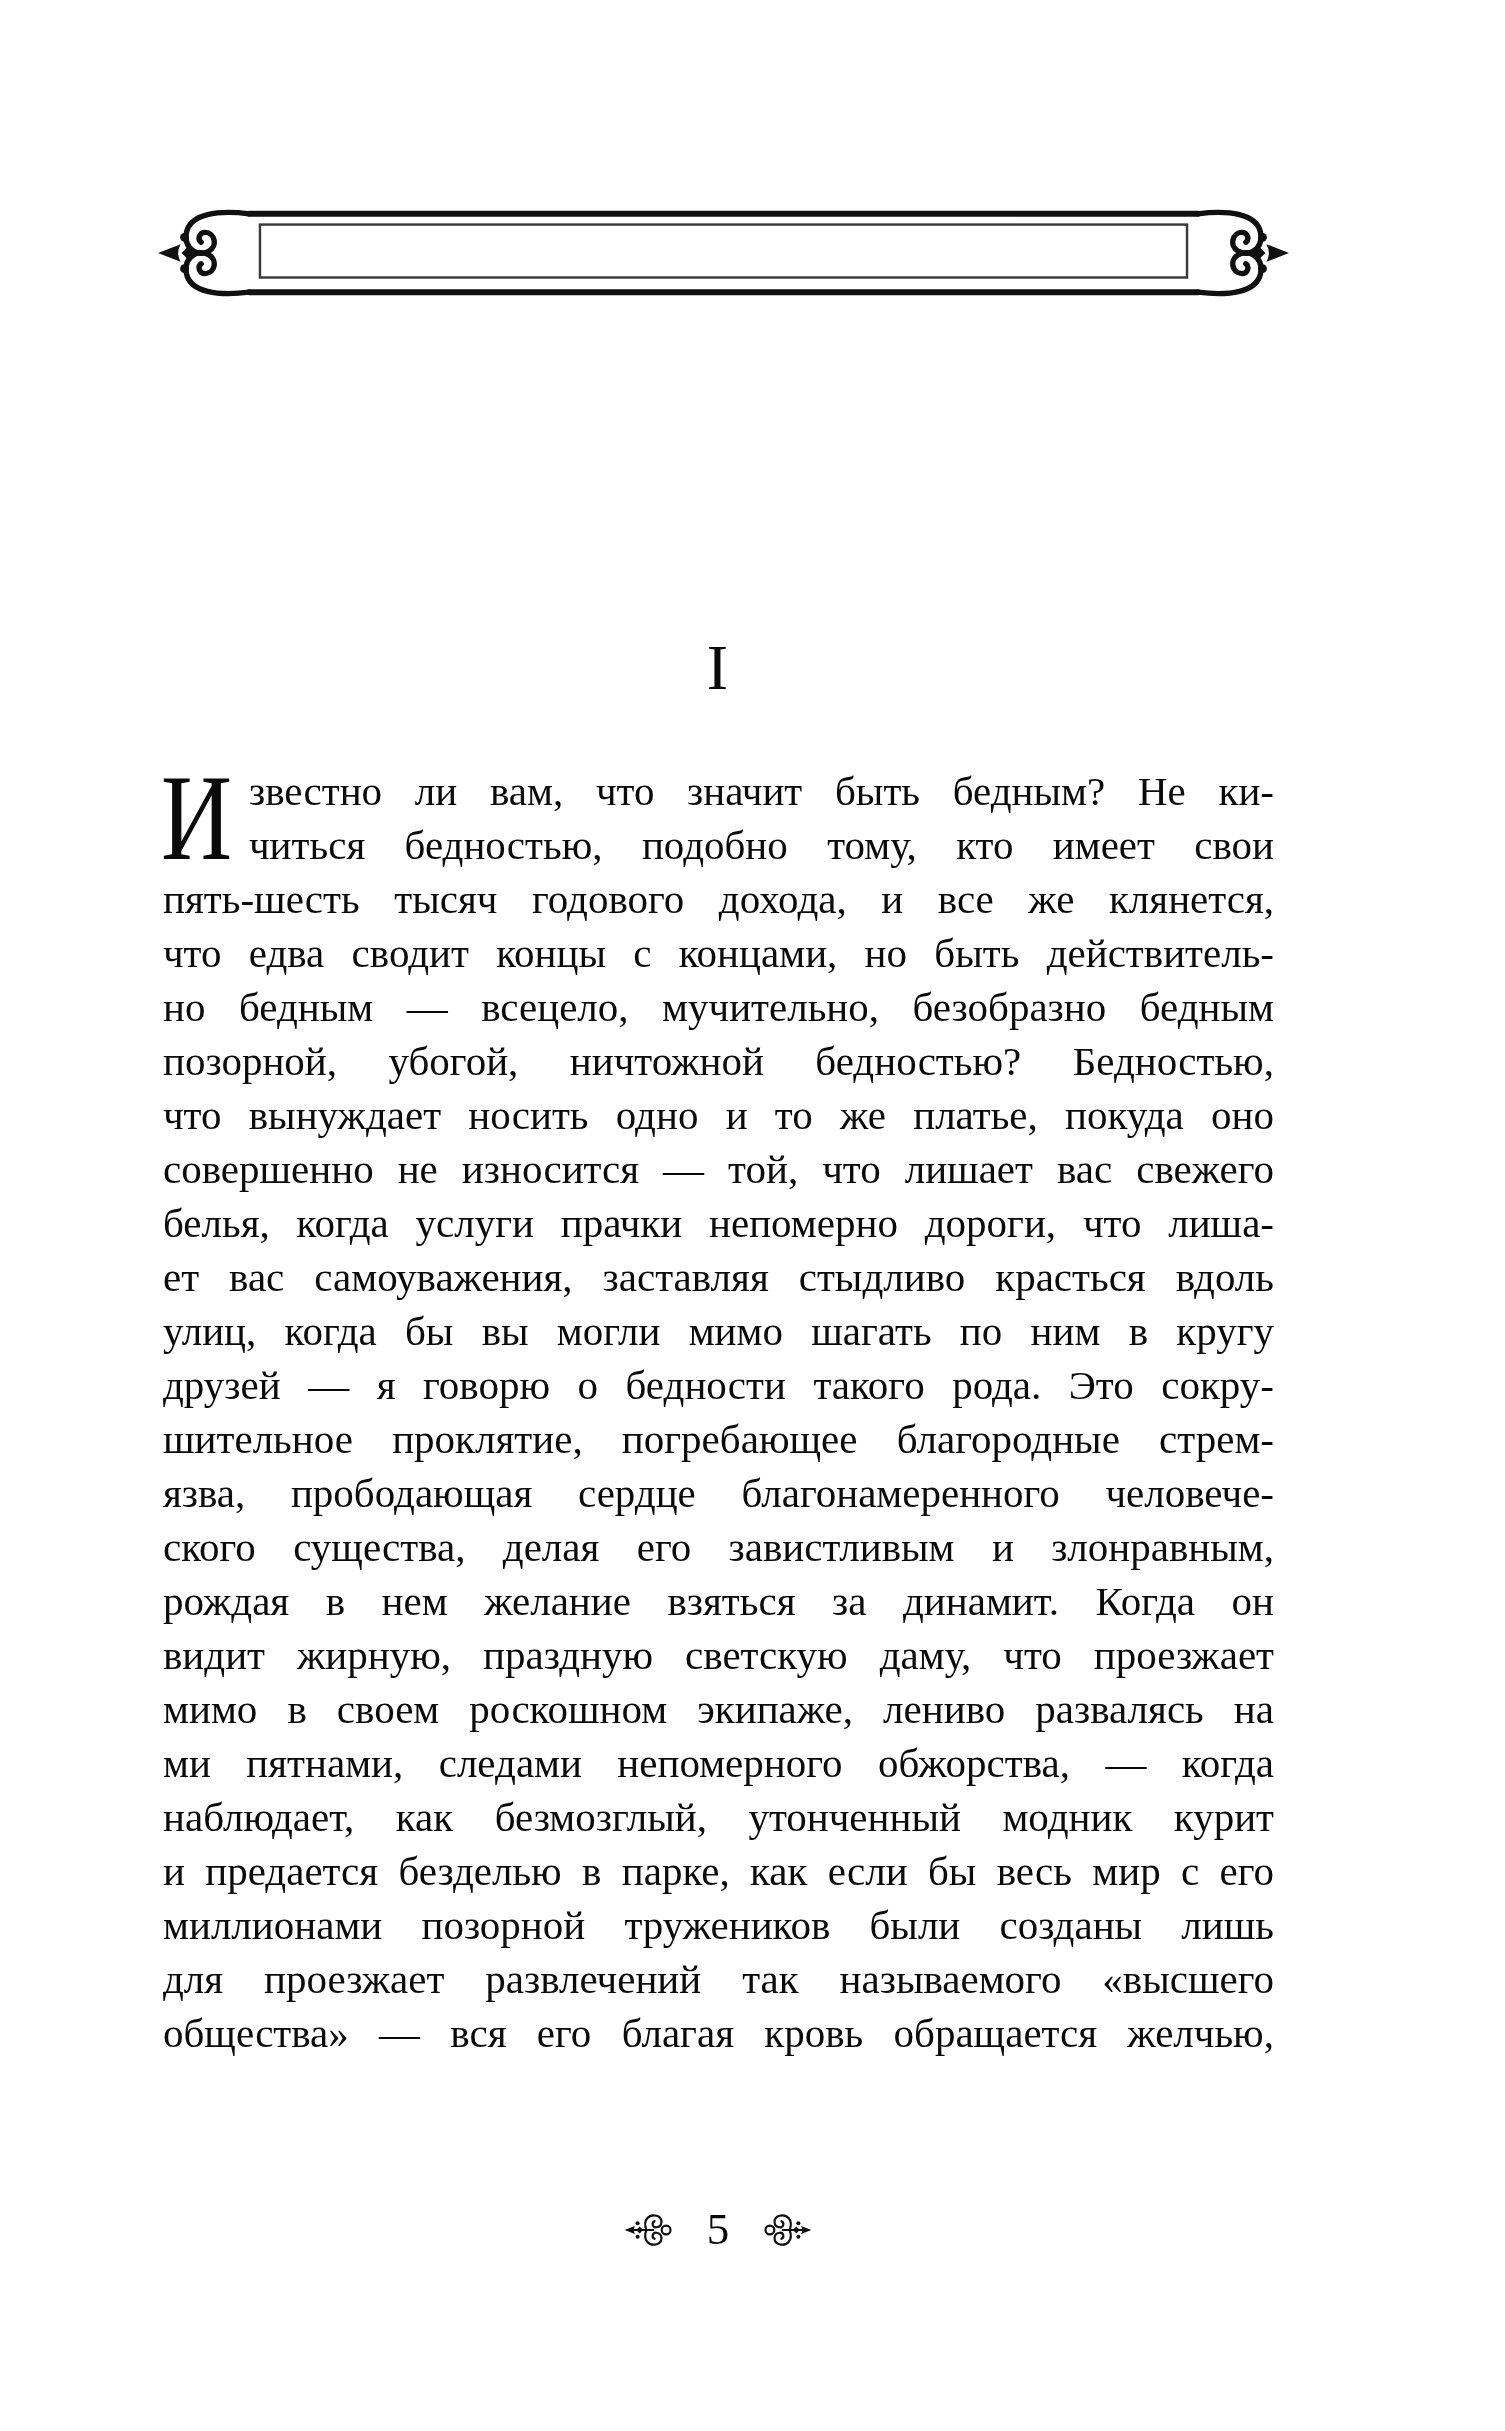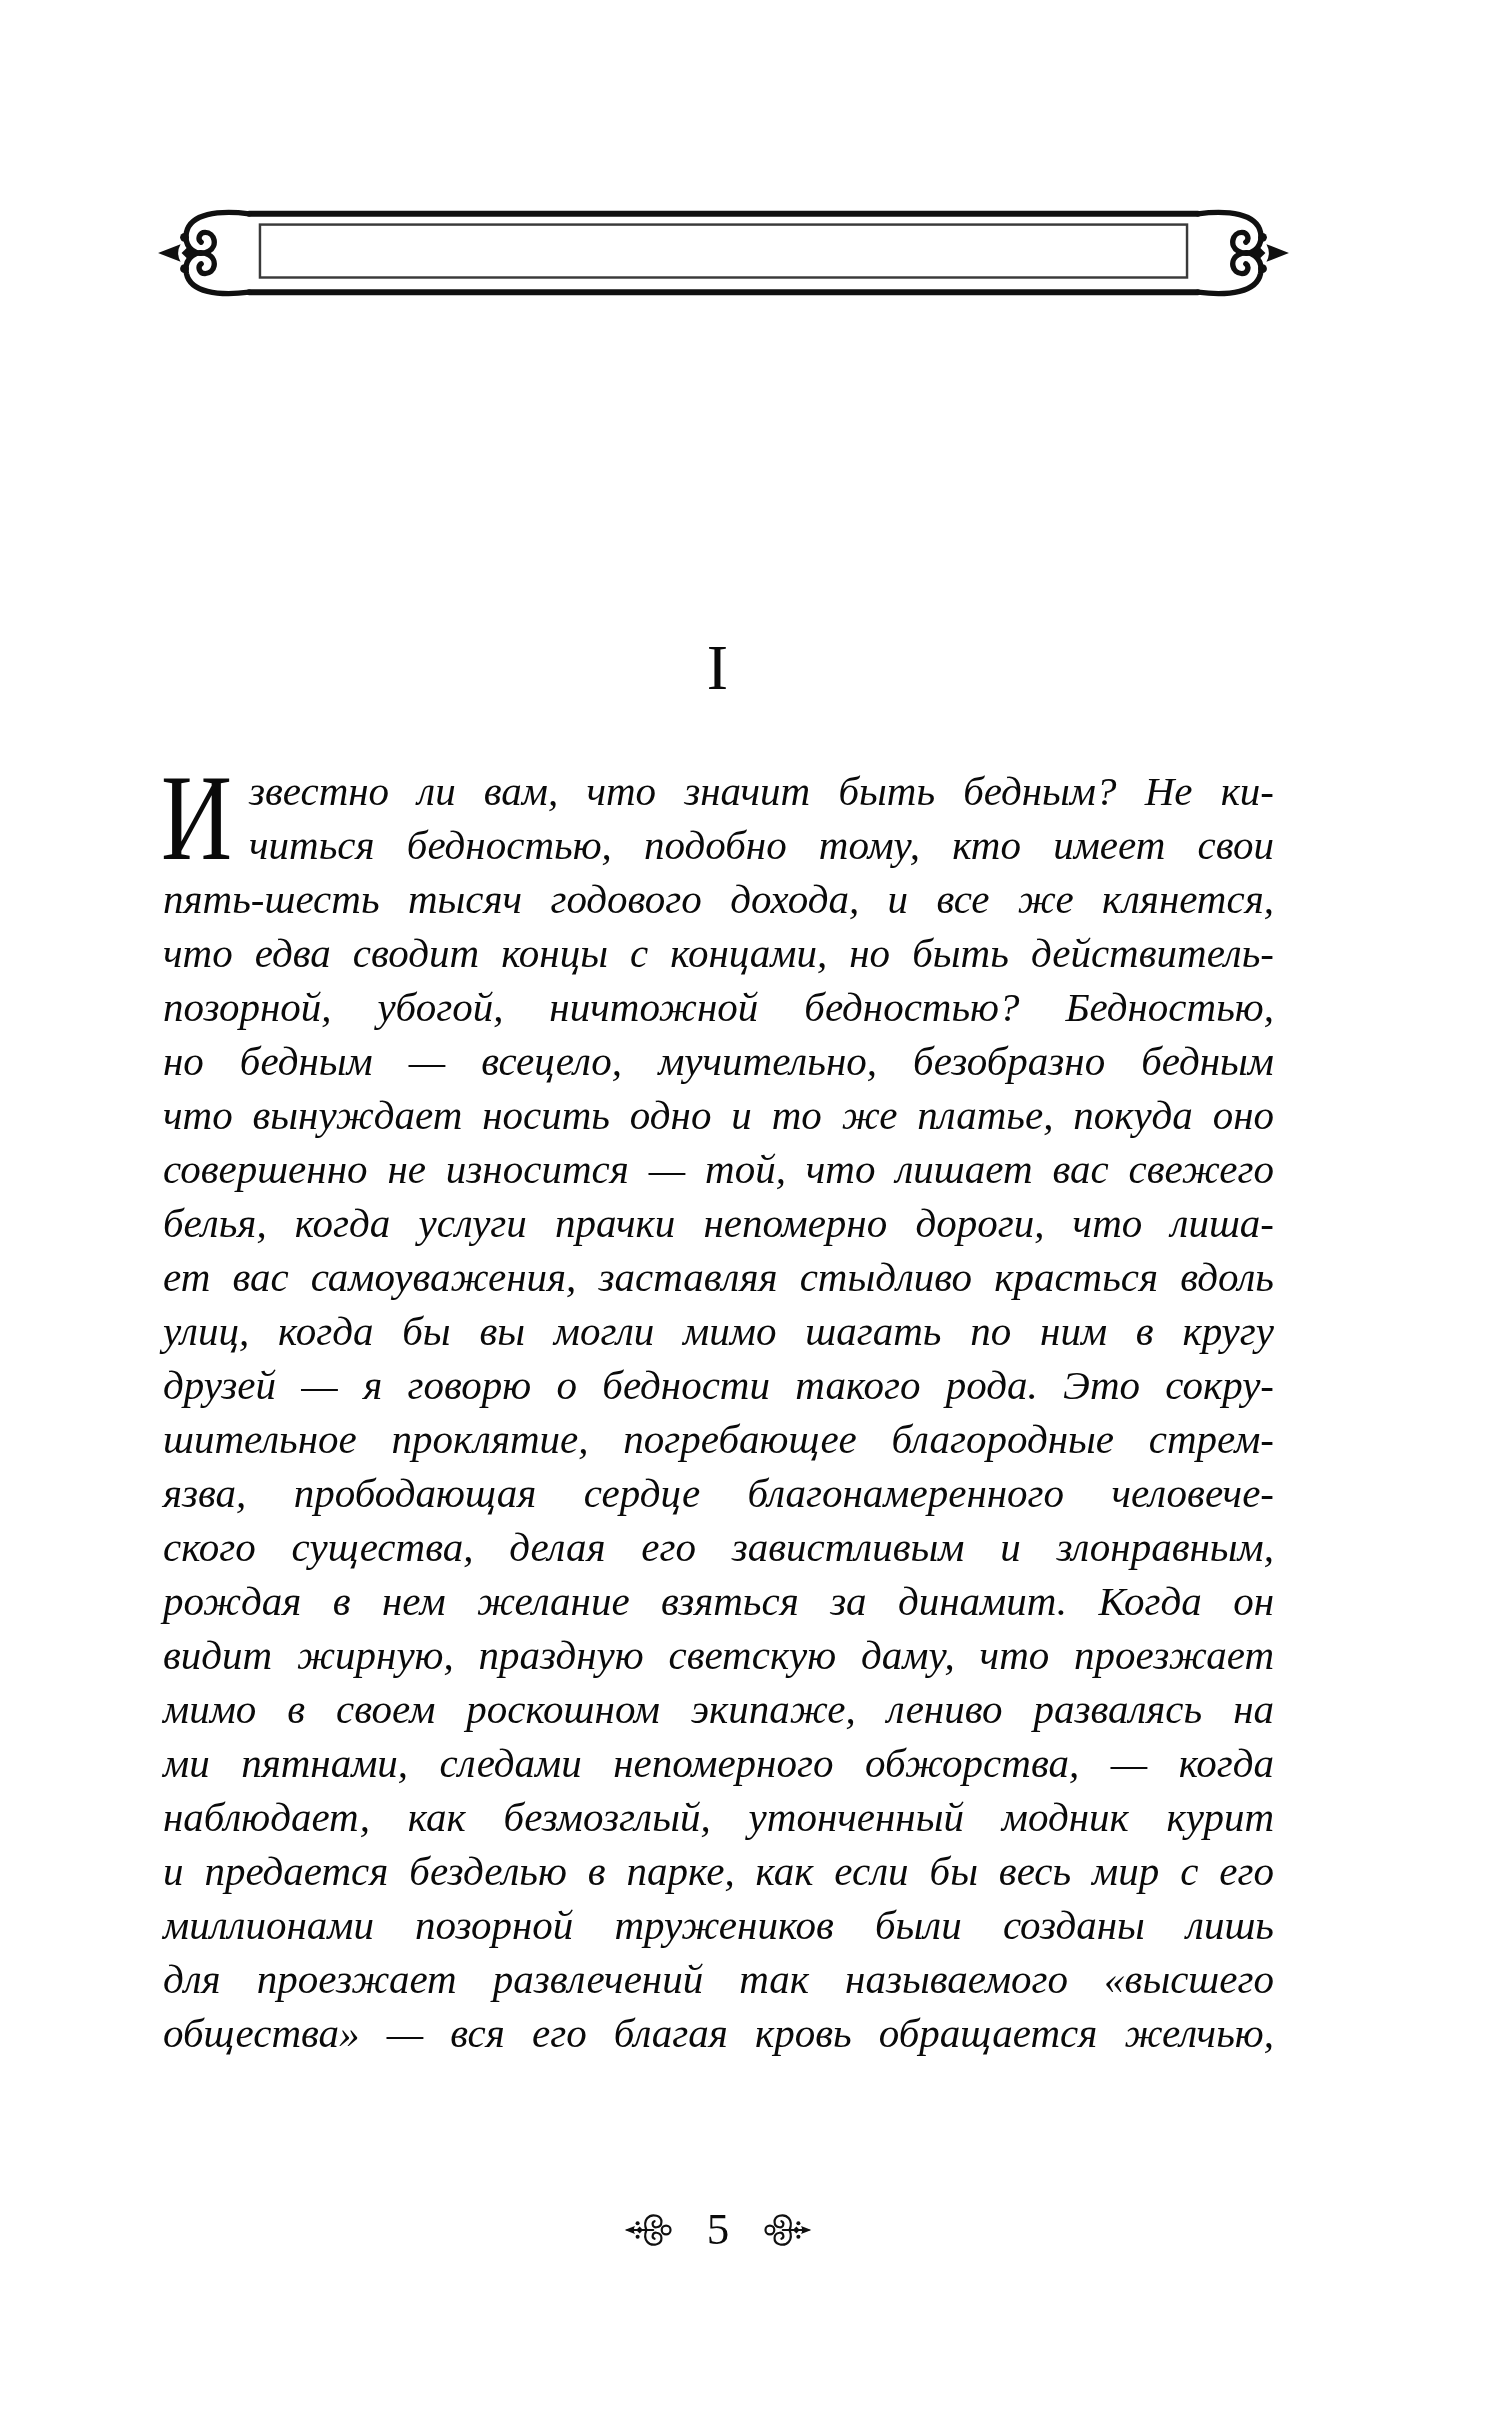--- a/index.html
+++ b/index.html
@@ -54,21 +54,20 @@
     top: 764px;
     width: 1111px;
     font-size: 41px;
     line-height: 54px;
   }
   .line {
     text-align: justify;
     text-align-last: justify;
     text-justify: inter-word;
     height: 54px;
-    font-style: italic;
   }
   .line.dc { padding-left: 86px; }
 
   
   .footer {
     position: absolute;
     left: 162px;
     top: 2207px;
     width: 1112px;
     display: flex;
@@ -106,22 +105,22 @@
 
   <div class="chapter">I</div>
 
   <span class="dropcap">И</span>
 
   <div class="body-text">
       <div class="line dc">звестно ли вам, что значит быть бедным? Не ки-</div>
       <div class="line dc">читься бедностью, подобно тому, кто имеет свои</div>
       <div class="line">пять-шесть тысяч годового дохода, и все же клянется,</div>
       <div class="line">что едва сводит концы с концами, но быть действитель-</div>
+      <div class="line">но бедным — всецело, мучительно, безобразно бедным</div>
       <div class="line">позорной, убогой, ничтожной бедностью? Бедностью,</div>
-      <div class="line">но бедным — всецело, мучительно, безобразно бедным</div>
       <div class="line">что вынуждает носить одно и то же платье, покуда оно</div>
       <div class="line">совершенно не износится — той, что лишает вас свежего</div>
       <div class="line">белья, когда услуги прачки непомерно дороги, что лиша-</div>
       <div class="line">ет вас самоуважения, заставляя стыдливо красться вдоль</div>
       <div class="line">улиц, когда бы вы могли мимо шагать по ним в кругу</div>
       <div class="line">друзей — я говорю о бедности такого рода. Это сокру-</div>
       <div class="line">шительное проклятие, погребающее благородные стрем-</div>
       <div class="line">язва, прободающая сердце благонамеренного человече-</div>
       <div class="line">ского существа, делая его завистливым и злонравным,</div>
       <div class="line">рождая в нем желание взяться за динамит. Когда он</div>

